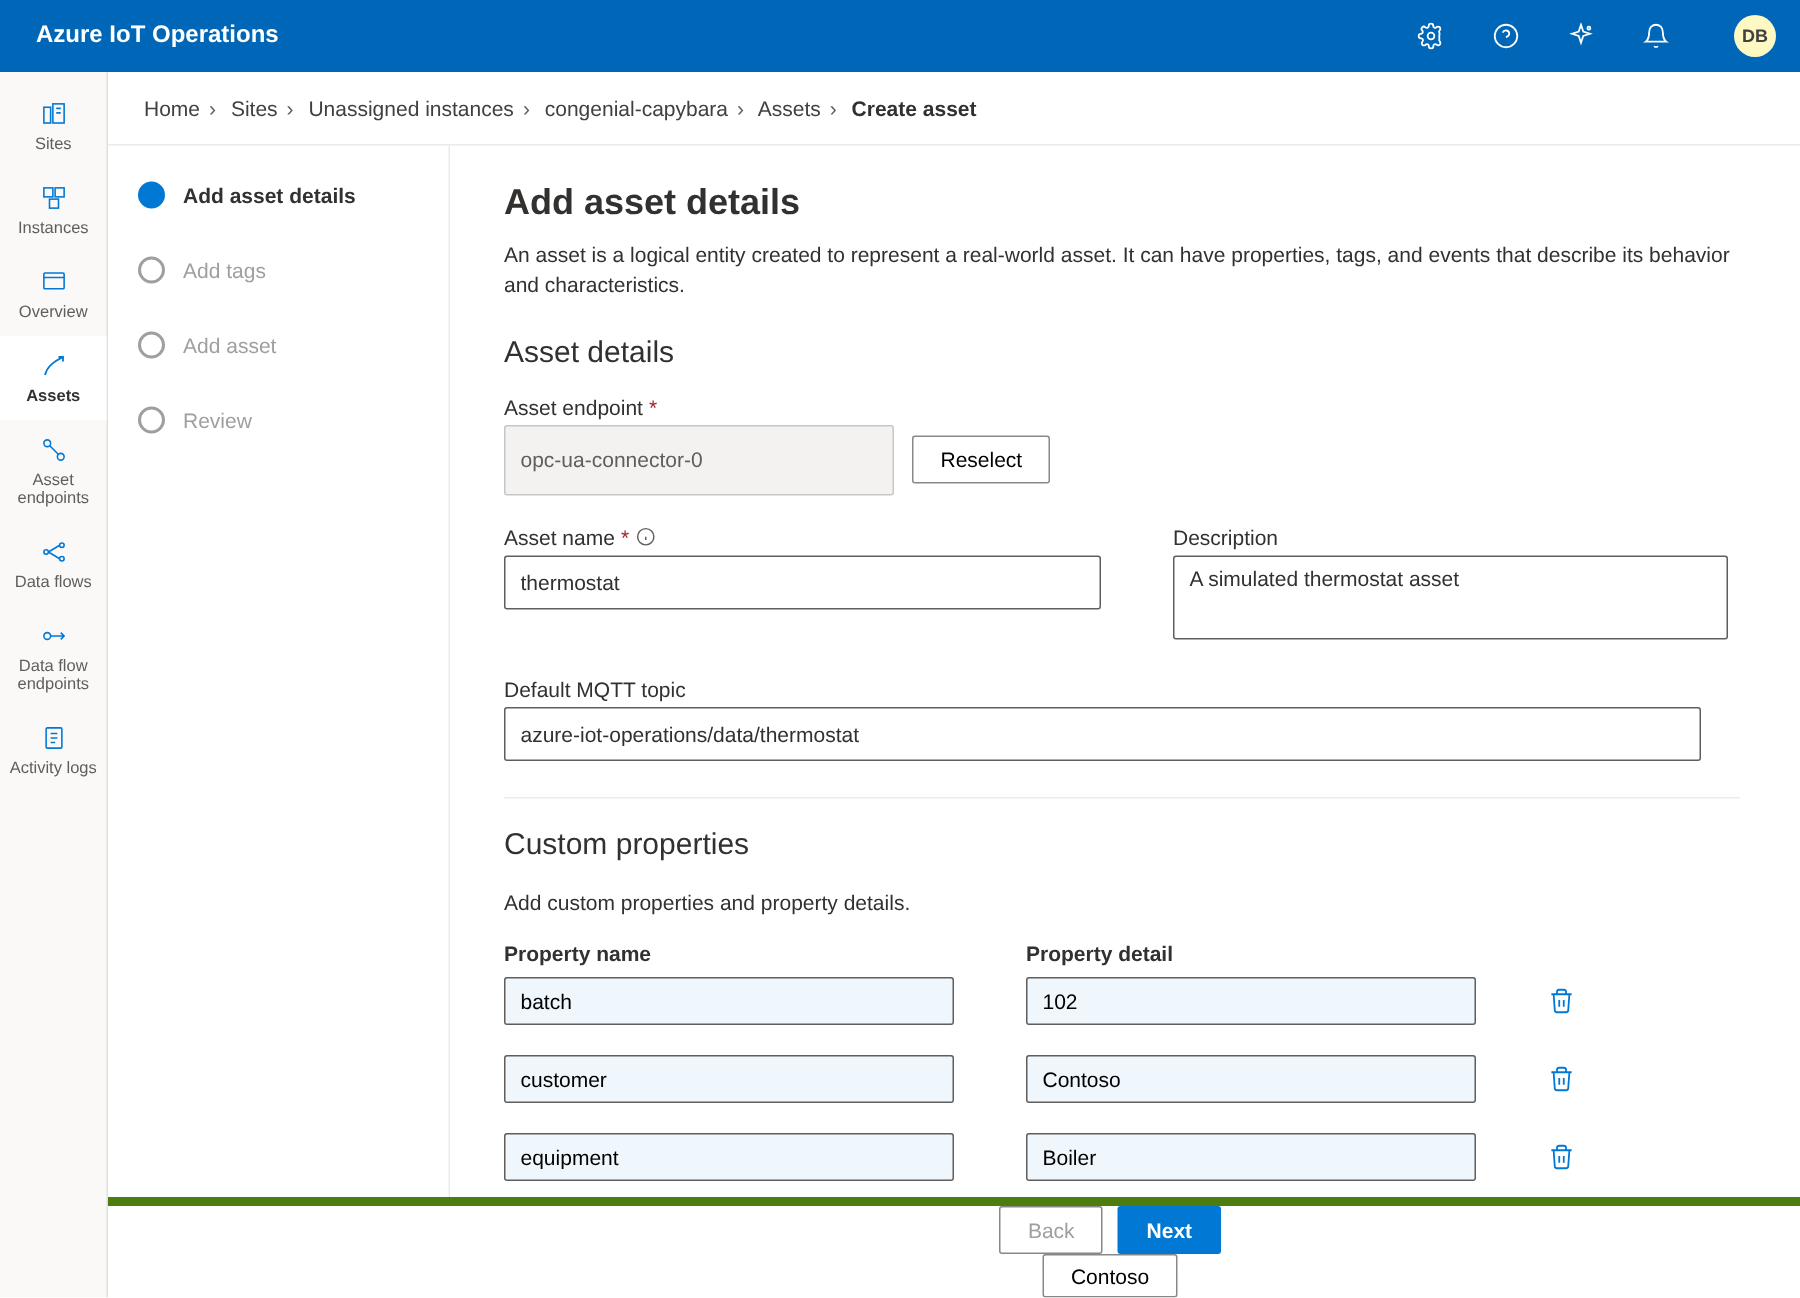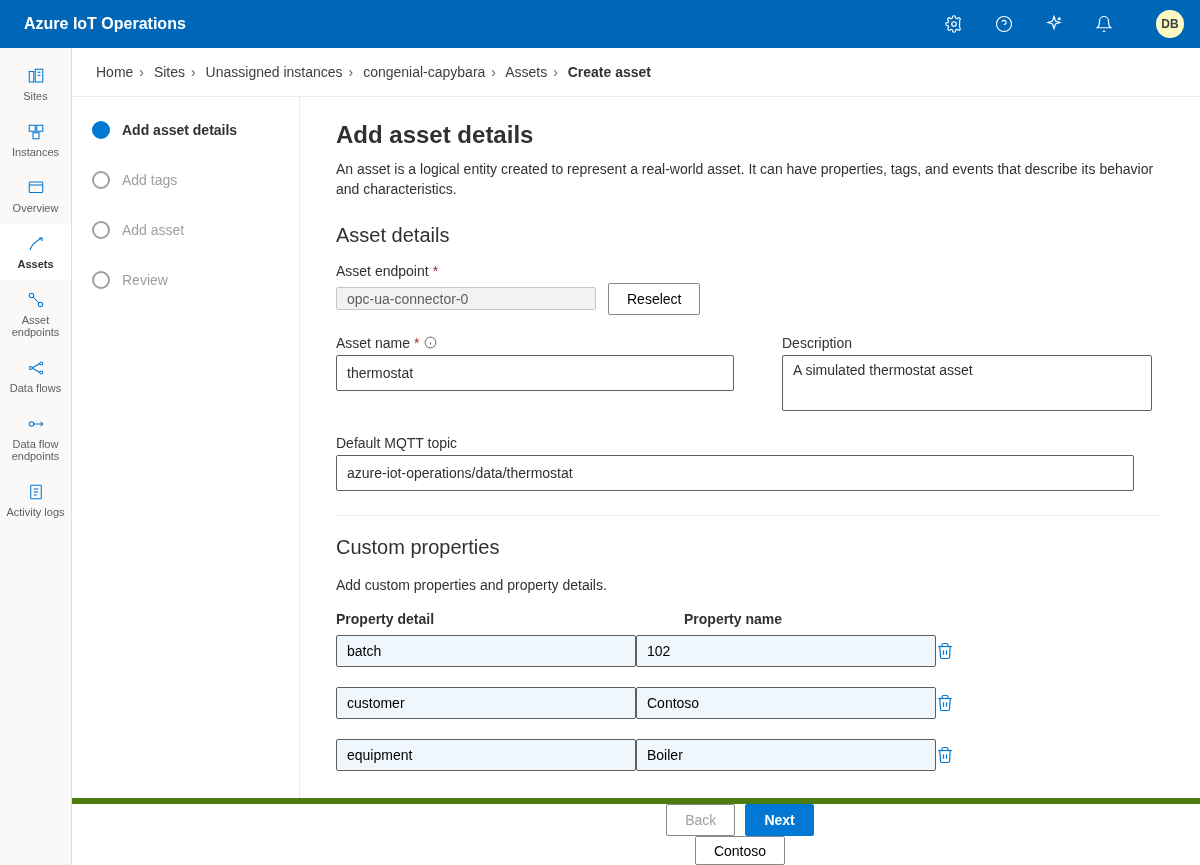--- a/index.html
+++ b/index.html
@@ -45,41 +45,41 @@
     .form-panel p.desc { font-size: 14px; color: #323130; line-height: 1.45; margin-bottom: 24px; }
     .form-panel h2 { font-size: 20px; font-weight: 400; margin: 12px 0 16px 0; color: #323130; }
 
     .field-label { font-size: 14px; color: #323130; margin-bottom: 4px; display: flex; align-items: center; gap: 4px; }
     .required { color: #a4262c; }
     .info-icon { width: 14px; height: 14px; display: inline-flex; align-items: center; justify-content: center; }
 
     .field-group { margin-bottom: 20px; }
     .text-input { height: 32px; border: 1px solid #605e5c; border-radius: 2px; padding: 17px 10px; font-size: 14px; color: #323130; font-family: inherit; }
     .text-input.full { width: 100%; }
-    .readonly-box { height: 23px; background: #f3f2f1; border: 1px solid #c8c6c4; border-radius: 2px; display: flex; align-items: center; padding: 0 10px; font-size: 14px; color: #605e5c; }
+    .readonly-box { height: 47px; background: #f3f2f1; border: 1px solid #c8c6c4; border-radius: 2px; display: flex; align-items: center; padding: 0 10px; font-size: 14px; color: #605e5c; }
     .btn { height: 32px; padding: 0 18px; border: 1px solid #8a8886; border-radius: 2px; background: #ffffff; font-size: 14px; cursor: pointer; font-family: inherit; }
     .btn.primary { background: #0078d4; border-color: #0078d4; color: #ffffff; font-weight: 600; }
     .btn.disabled { color: #a19f9d; cursor: default; }
     textarea.text-input { height: 56px; padding: 6px 10px; resize: none; }
 
     .two-col { display: flex; gap: 48px; }
     .two-col > div { flex: 0 0 auto; }
     .two-col > div:first-child { width: 398px; }
     .two-col > div:last-child { width: 370px; }
 
     .endpoint-row { display: flex; gap: 12px; align-items: center; }
     .endpoint-row .readonly-box { width: 260px; }
 
     hr.divider { border: none; border-top: 1px solid #edebe9; margin: 24px 0 20px 0; }
 
     .prop-header { display: flex; gap: 48px; font-size: 14px; font-weight: 600; margin-bottom: 8px; }
     .prop-header > div:first-child { width: 300px; }
     .prop-header > div:last-child { width: 300px; }
 
-    .prop-row { display: flex; align-items: center; margin-bottom: 20px; }
+    .prop-row { display: flex; gap: 48px; align-items: center; margin-bottom: 20px; }
     .prop-input { height: 32px; width: 300px; border: 1px solid #605e5c; border-radius: 2px; padding: 0 10px; font-size: 14px; background: #eff6fc; font-family: inherit; }
     .delete-btn { color: #0078d4; cursor: pointer; display: flex; align-items: center; justify-content: center; }
 
     
     .footer-bar { height: 61px; display: flex; align-items: center; justify-content: space-between; padding: 0 40px 0 248px; flex-direction: column; }
     .footer-left { display: flex; gap: 10px; }
   </style>
 </head>
 <body>
 
@@ -272,22 +272,22 @@
         <div class="field-label">Default MQTT topic</div>
         <input class="text-input full" value="azure-iot-operations/data/thermostat" style="">
       </div>
 
       <hr class="divider">
 
       <h2>Custom properties</h2>
       <p class="desc" style="margin-bottom: 16px;">Add custom properties and property details.</p>
 
       <div class="prop-header">
+        <div>Property name</div>
         <div>Property detail</div>
-        <div>Property name</div>
       </div>
 
       <div class="prop-row">
         <input class="prop-input" value="batch" style="">
         <input class="prop-input" value="102" style="">
         <div class="delete-btn">
           <svg width="18" height="18" viewBox="0 0 24 24" fill="none" stroke="#0078d4" stroke-width="1.6">
               <polyline points="3 6 5 6 21 6"></polyline>
               <path d="M19 6l-1 14a2 2 0 0 1-2 2H8a2 2 0 0 1-2-2L5 6"></path>
               <path d="M10 11v6M14 11v6"></path>

